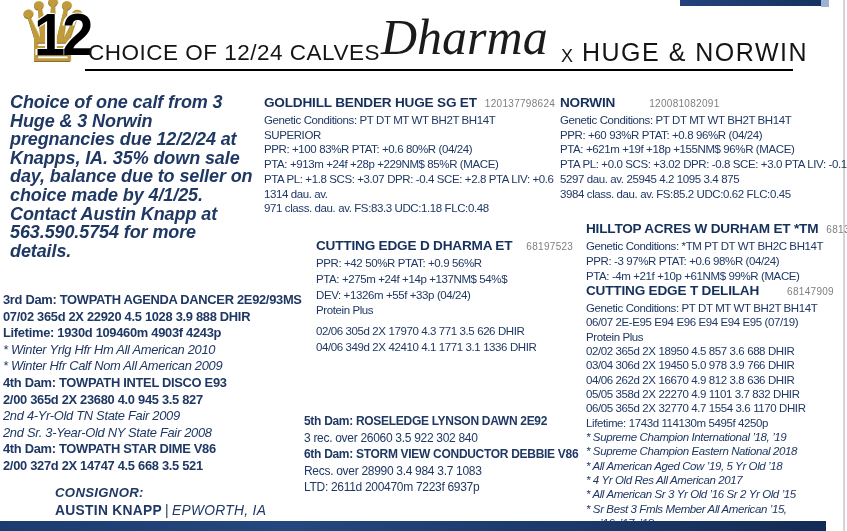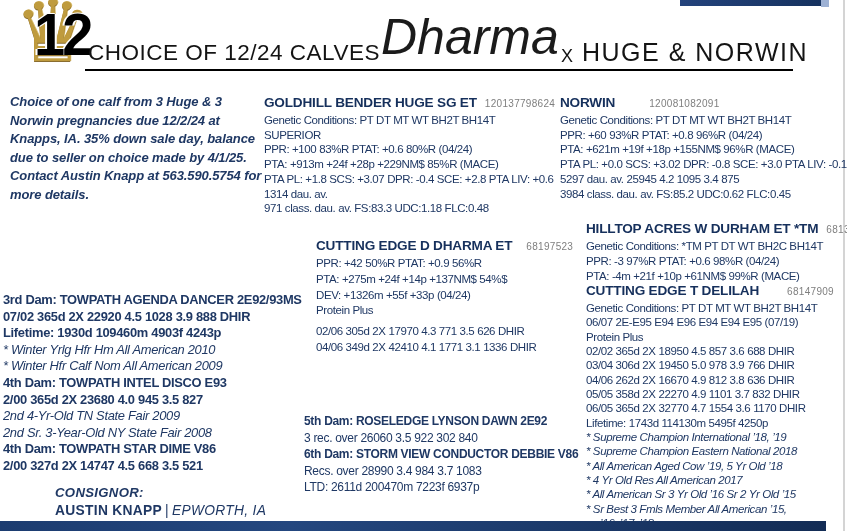--- a/index.html
+++ b/index.html
@@ -19,30 +19,30 @@
 
   
   .masthead{ position:absolute; left:0; top:0; width:847px; height:92px; }
   .crown{ position:absolute; left:14px; top:-12px; font-size:86px; line-height:1;
     color:#bf9b3e; text-shadow:0 1px 0 #8a6d2f, 1px 0 0 #d8bc6e; }
   .lot-number{ position:absolute; left:34px; top:2px; font-size:56px; font-weight:bold;
     color:#000; letter-spacing:-3px; transform:scaleY(1.05);
     text-shadow:-2px 0 0 #fff, 2px 0 0 #fff, 0 -1px 0 #fff; }
   .title-main{ position:absolute; left:88px; top:40px; font-size:22.5px; color:#141414;
     letter-spacing:0.5px; white-space:nowrap; }
-  .title-script{ position:absolute; left:381px; top:8px; font-family:Liberation Sans, sans-serif;
+  .title-script{ position:absolute; left:381px; top:8px; font-family:Liberation Serif, serif;
     font-style:italic; font-size:50px; color:#1b1b1b; white-space:nowrap; }
   .title-x{ position:absolute; left:561px; top:46px; font-size:18px; color:#141414; }
   .title-sires{ position:absolute; left:582px; top:38px; font-size:25px; color:#141414;
     letter-spacing:1.5px; white-space:nowrap; }
   .rule{ position:absolute; left:85px; top:69px; width:708px; height:2px; background:#000; }
 
   
   .intro{ position:absolute; left:10px; top:93px; width:252px; font-style:italic; font-weight:bold;
-    font-size:13px; line-height:18.6px; color:#1f3864; letter-spacing:-0.1px; }
+    font-size:18px; line-height:18.6px; color:#1f3864; letter-spacing:-0.1px; }
 
   
   .blk{ position:absolute; }
   .head{ white-space:nowrap; margin-bottom:2px; }
   .nm{ font-weight:bold; font-size:13.6px; color:#16305c; letter-spacing:-0.2px; }
   .reg{ font-weight:normal; font-size:10px; color:#7f7f7f; letter-spacing:0.3px; }
   .ln{ white-space:nowrap; font-size:11.5px; letter-spacing:-0.4px; color:#1f3864; }
   .b{ font-weight:bold; }
   .it{ font-style:italic; font-weight:normal; }
   .gap{ margin-top:5px; }

